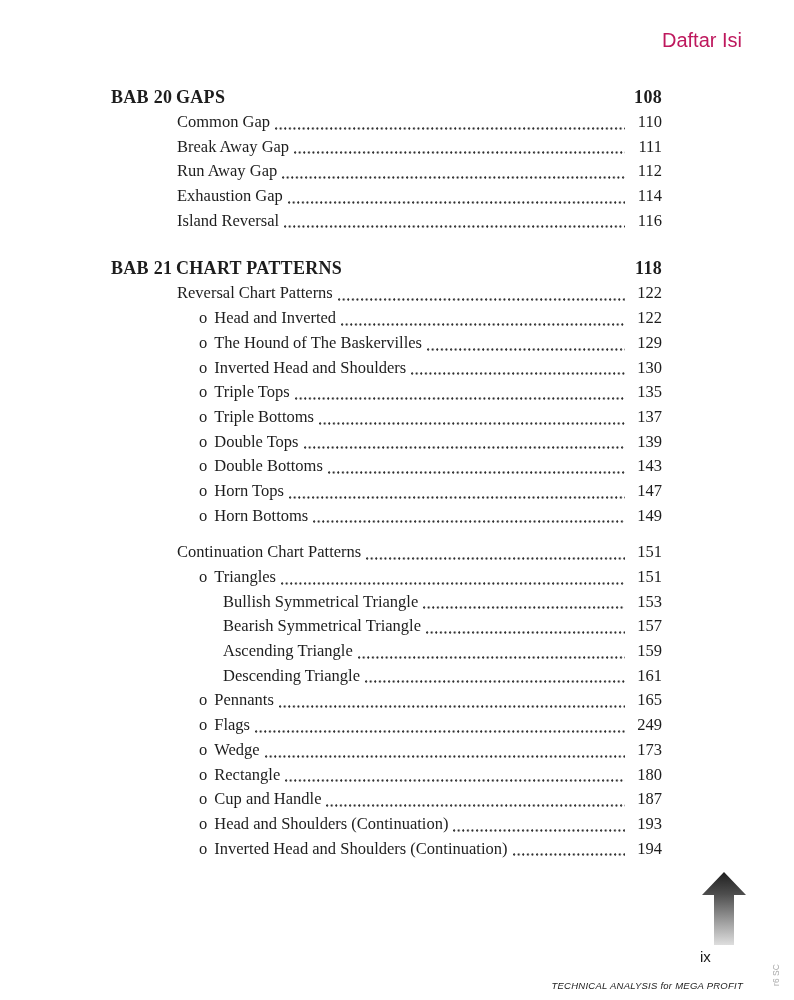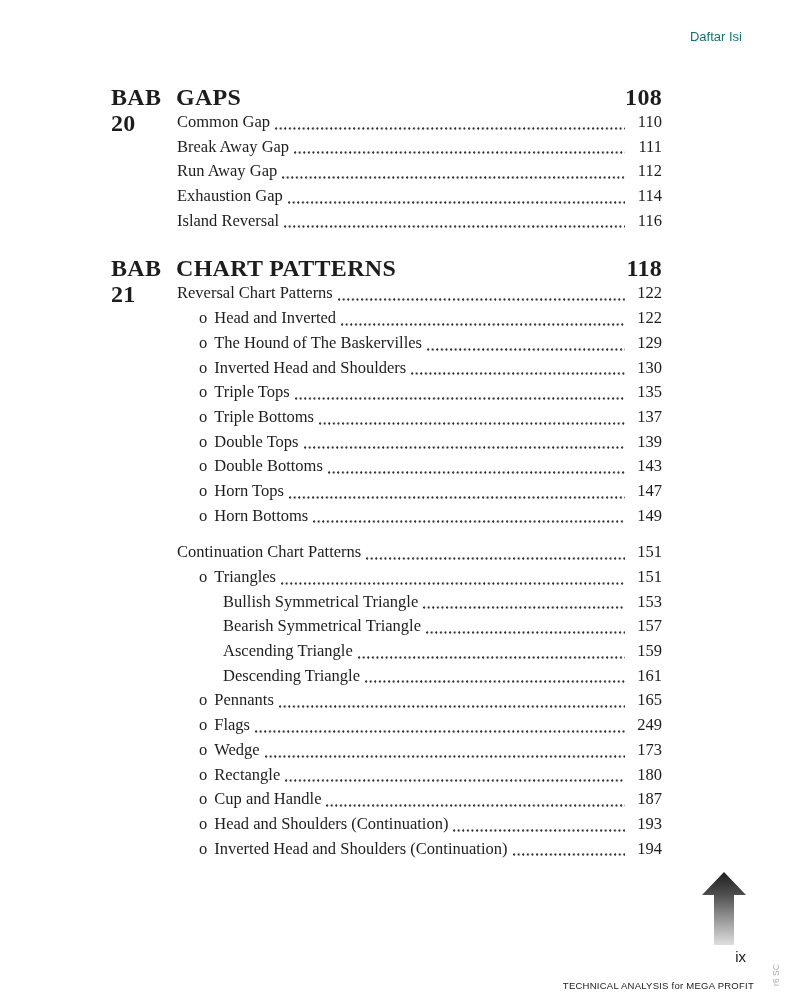--- a/index.html
+++ b/index.html
@@ -10,37 +10,37 @@
     background: #ffffff;
     overflow: hidden;
     font-family: "Liberation Serif", serif;
     color: #1d1d1d;
   }
   .header-label {
     position: absolute;
     top: 29px;
     right: 52px;
     font-family: "Liberation Sans", sans-serif;
-    font-size: 13px;
-    color: #0f766e;
+    font-size: 20px;
+    color: #be185d;
   }
   .toc {
     position: absolute;
     left: 111px;
     top: 84px;
     width: 551px;
   }
   .toc-section + .toc-section { margin-top: 22px; }
   .row {
     display: flex;
     align-items: baseline;
   }
   .chapter {
     font-weight: bold;
-    font-size: 24px;
+    font-size: 18px;
     line-height: 26px;
     height: 26px;
     letter-spacing: 0.3px;
   }
   .ch-label { display: inline-block; width: 65px; flex: none; }
   .flex-spacer { flex: 1; }
   .entry {
     font-size: 16.5px;
     line-height: 24.7px;
     height: 24.7px;
@@ -71,34 +71,35 @@
     left: 701px;
     top: 871px;
     width: 46px;
     height: 74px;
   }
   .page-ix {
     position: absolute;
     left: 700px;
     top: 948px;
     width: 46px;
-    text-align: right;
+    text-align: left;
     font-family: "Liberation Sans", sans-serif;
     font-size: 15px;
     color: #1a1a1a;
   }
   .footer-title {
     position: absolute;
     top: 980px;
-    right: 40px;
+    right: 51px;
     font-family: "Liberation Sans", sans-serif;
     font-size: 9.5px;
     letter-spacing: 0.25px;
     color: #1a1a1a;
     white-space: nowrap;
+    font-style: italic;
   }
   .side-text {
     position: absolute;
     left: 757px;
     top: 970px;
     width: 38px;
     text-align: center;
     transform: rotate(-90deg);
     font-family: "Liberation Sans", sans-serif;
     font-size: 8.5px;

